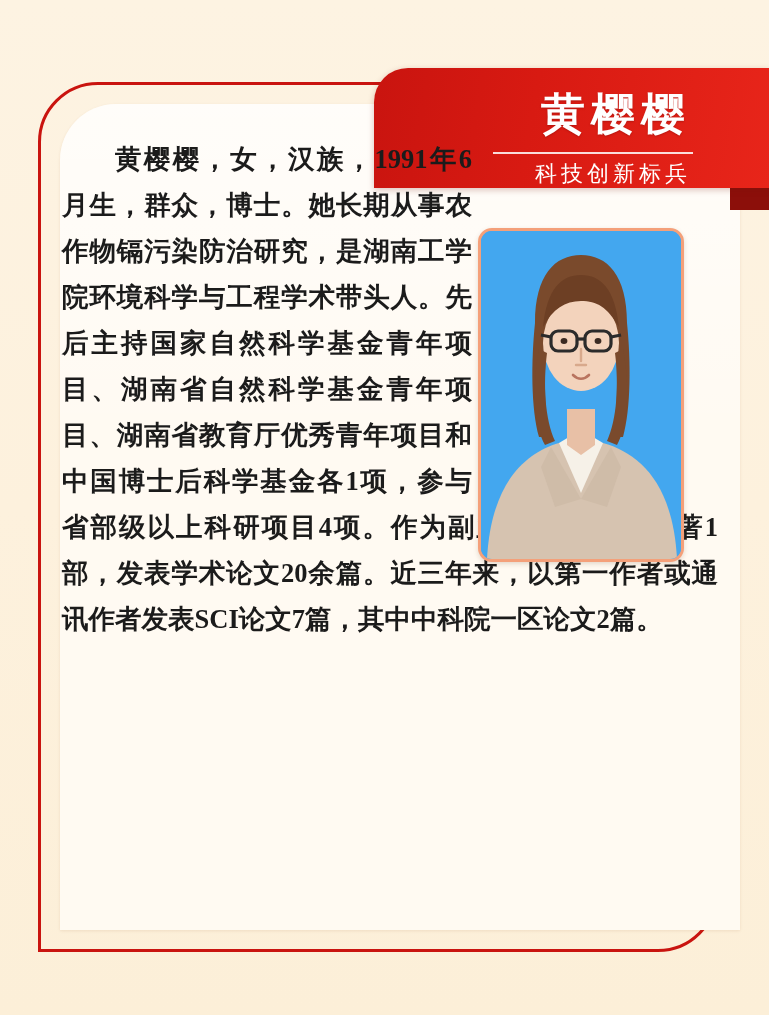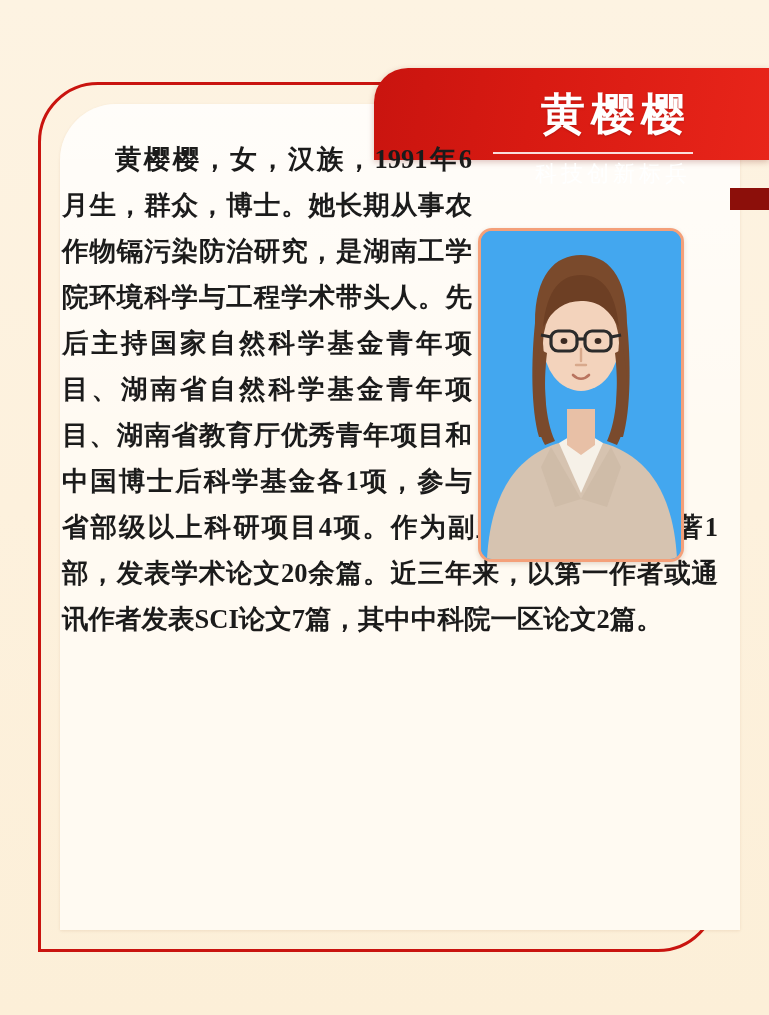--- a/index.html
+++ b/index.html
@@ -21,21 +21,21 @@
     inset: 0;
     background: linear-gradient(180deg, #fdf3e2 0%, #fdf1dd 50%, #fcefd8 100%);
   }
 
   
   #name-banner {
     position: absolute;
     left: 374px;
     top: 68px;
     width: 395px;
-    height: 92px;
+    height: 120px;
     background: linear-gradient(100deg, #c9140f 0%, #d81a12 40%, #e8251a 100%);
     border-top-left-radius: 34px;
     box-shadow: 0 2px 6px rgba(120, 20, 10, 0.25);
     z-index: 5;
   }
   #name-banner .name {
     position: absolute;
     right: 78px;
     top: 24px;
     font-size: 44px;

